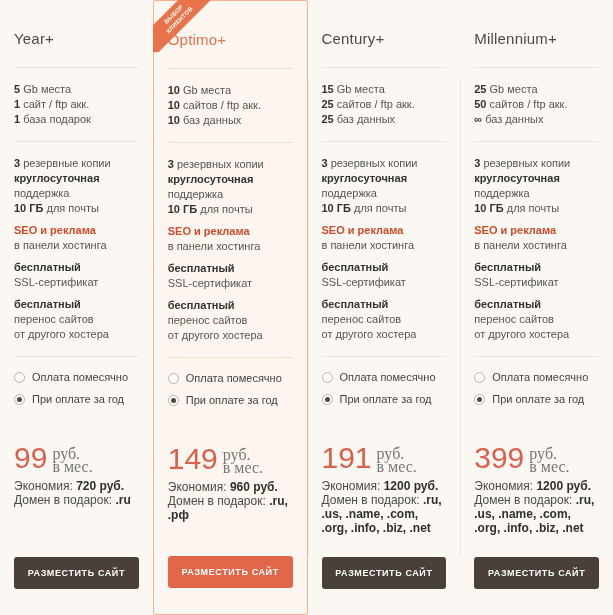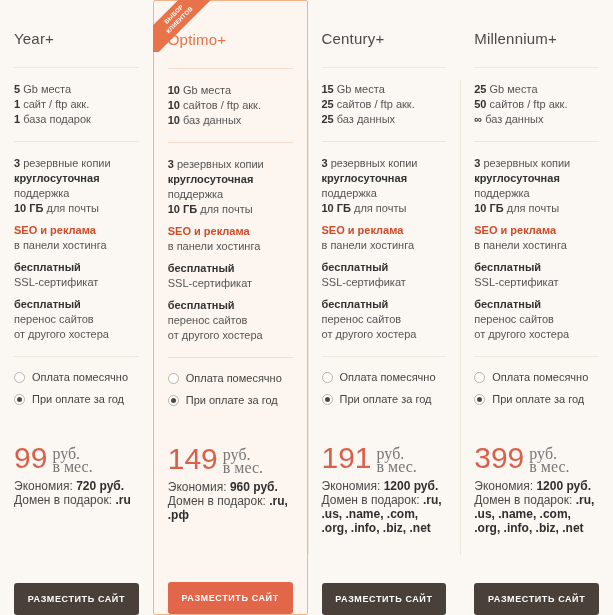--- a/index.html
+++ b/index.html
@@ -168,20 +168,21 @@
     text-align: center;
     background: #4a403a;
     color: #fff;
     border: none;
     border-radius: 3px;
     font-size: 9px;
     font-weight: bold;
     letter-spacing: .6px;
     padding: 11px 0;
     margin-top: auto;
+    margin-bottom: 26px;
     cursor: pointer;
     font-family: "Liberation Sans", sans-serif;
   }
   .cta.accent { background: #e1664a; }
 
   .spacer { flex: 1 1 auto; }
 </style>
 </head>
 <body>
 

